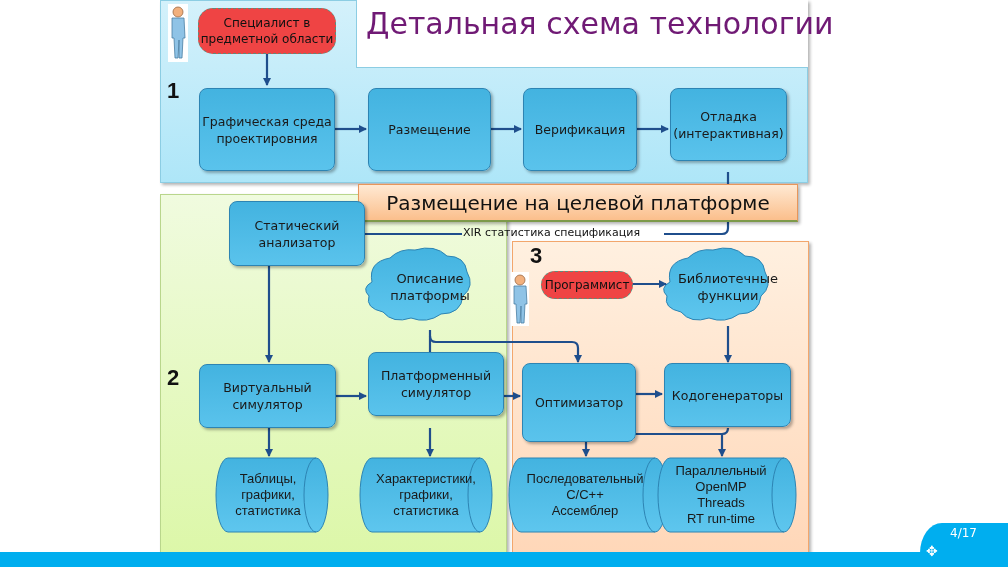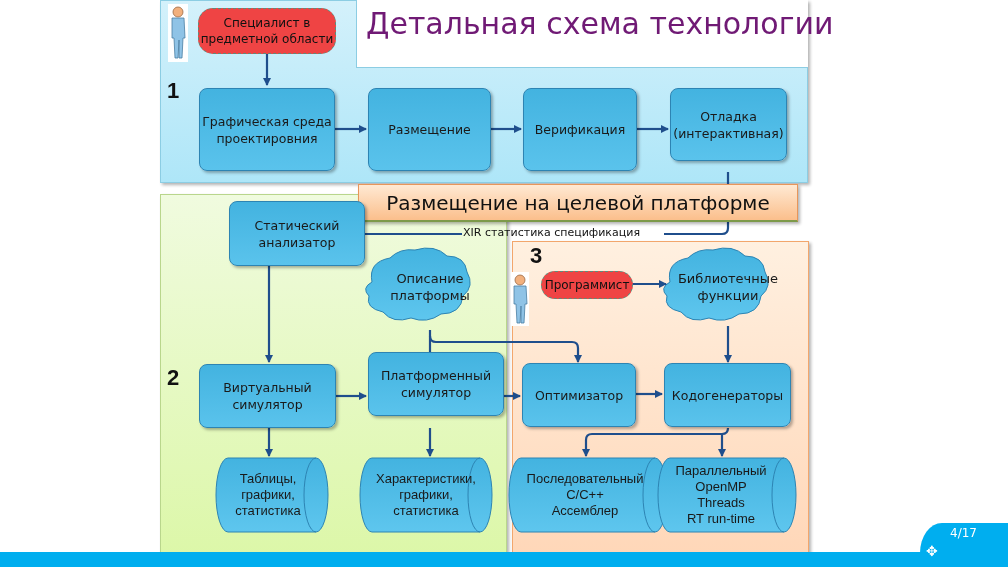--- a/index.html
+++ b/index.html
@@ -134,21 +134,21 @@
   <span>графики,</span>
   <span>статистика</span>
 </div>
 <div class="cyl-text" style="left:364px;top:460px;width:124px;height:70px;flex-direction:column;">
   <span>Характеристики,</span>
   <span>графики,</span>
   <span>статистика</span>
 </div>
 
 <div class="cloud-text" style="left:676px;top:262px;width:104px;height:50px;">Библиотечные функции</div>
-<div class="box" style="left:522px;top:363px;width:114px;height:64px;">Оптимизатор</div>
+<div class="box" style="left:522px;top:363px;width:114px;height:79px;">Оптимизатор</div>
 <div class="box" style="left:664px;top:363px;width:127px;height:64px;">Кодогенераторы</div>
 
 <div class="cyl-text" style="left:512px;top:460px;width:146px;height:70px;flex-direction:column;">
   <span>Последовательный</span>
   <span>C/C++</span>
   <span>Ассемблер</span>
 </div>
 <div class="cyl-text" style="left:663px;top:460px;width:116px;height:70px;flex-direction:column;">
   <span>Параллельный</span>
   <span>OpenMP</span>

